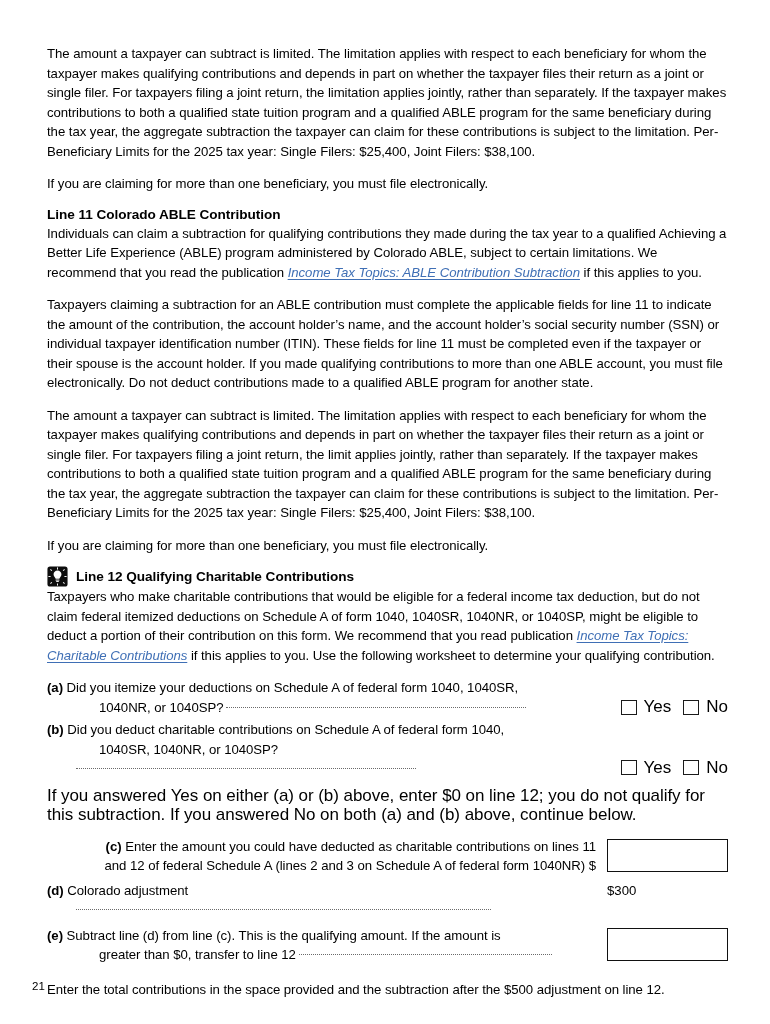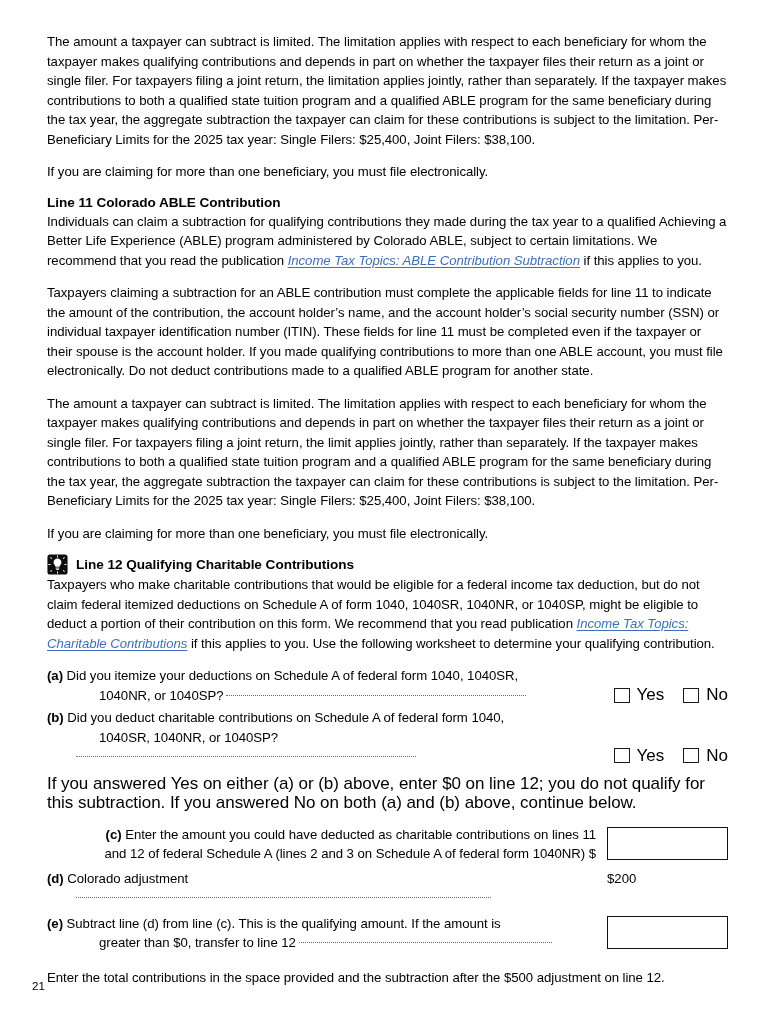--- a/index.html
+++ b/index.html
@@ -12,21 +12,21 @@
     height: 1024px;
     font-family: "Liberation Sans", sans-serif;
     color: #000000;
     position: relative;
     overflow: hidden;
   }
   .page {
     box-sizing: border-box;
     width: 770px;
     height: 1024px;
-    padding: 32px 42px 0 47px;
+    padding: 44px 42px 0 47px;
     position: relative;
   }
 
   p.body-text {
     font-size: 13.2px;
     line-height: 19.5px;
     margin: 0 0 13px 0;
     text-align: left;
     letter-spacing: -0.05px;
   }
@@ -96,21 +96,21 @@
   }
   .answer-pair { display: flex; align-items: center; gap: 7px; }
   .checkbox {
     width: 16px;
     height: 15px;
     border: 1.6px solid #1a1a1a;
     background: #ffffff;
     box-sizing: border-box;
     display: block;
   }
-  .answer-pair + .answer-pair { margin-left: 10px; }
+  .answer-pair + .answer-pair { margin-left: 3px; }
 
   .amount-box {
     position: absolute;
     right: 0;
     width: 121px;
     height: 33px;
     border: 1.8px solid #111111;
     background: #ffffff;
     box-sizing: border-box;
   }
@@ -251,21 +251,21 @@
         <span style="display:inline-block;width:26px"></span><span>and 12 of federal Schedule A (lines 2 and 3 on Schedule A of federal form 1040NR) $</span>
       </div>
       <div class="amount-box"></div>
     </div>
 
     <div class="ws-row row-d">
       <div class="ws-label-block">
         <span class="ws-tag">(d)</span>
         <span>Colorado adjustment</span><span class="leader-line" style="width:415px"></span>
       </div>
-      <div class="amount-text">$200</div>
+      <div class="amount-text">$300</div>
     </div>
 
     <div class="ws-row row-e">
       <div class="ws-label-block">
         <span class="ws-tag">(e)</span>
         <span>Subtract line (d) from line (c). This is the qualifying amount. If the amount is</span><br>
         <span style="display:inline-block;width:26px"></span><span>greater than $0, transfer to line 12</span><span class="leader-line" style="width:253px"></span>
       </div>
       <div class="amount-box"></div>
     </div>

